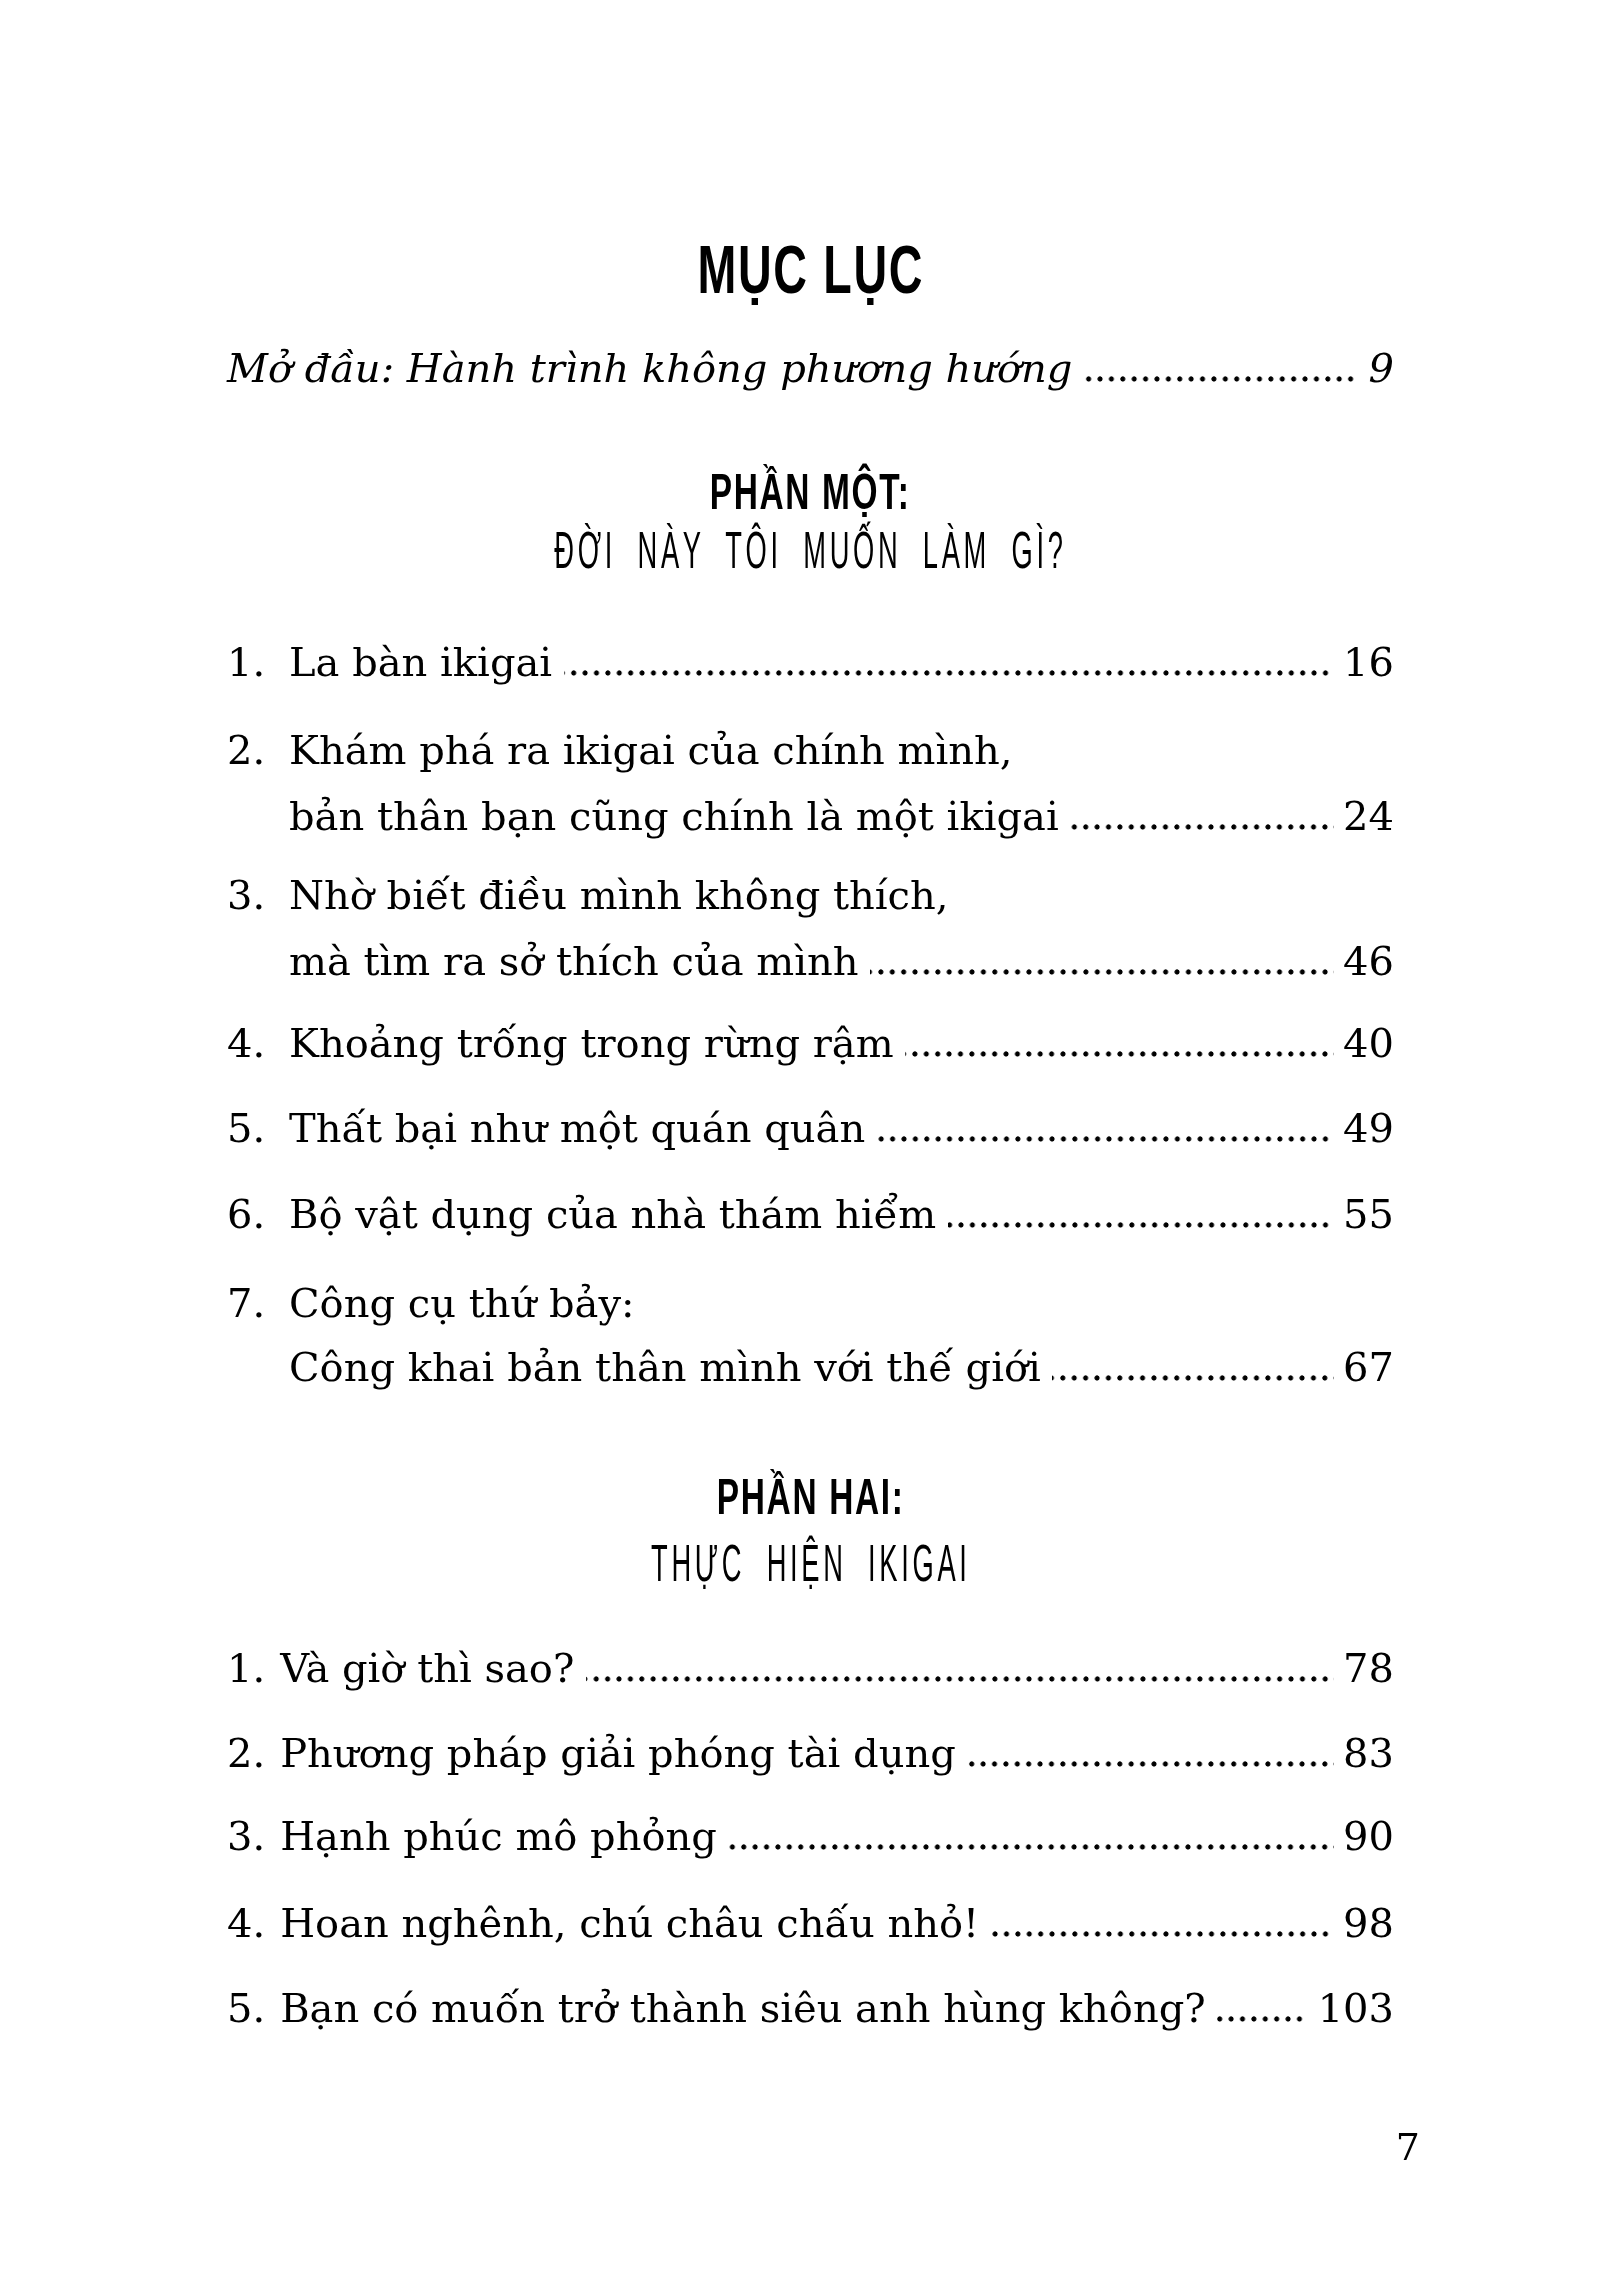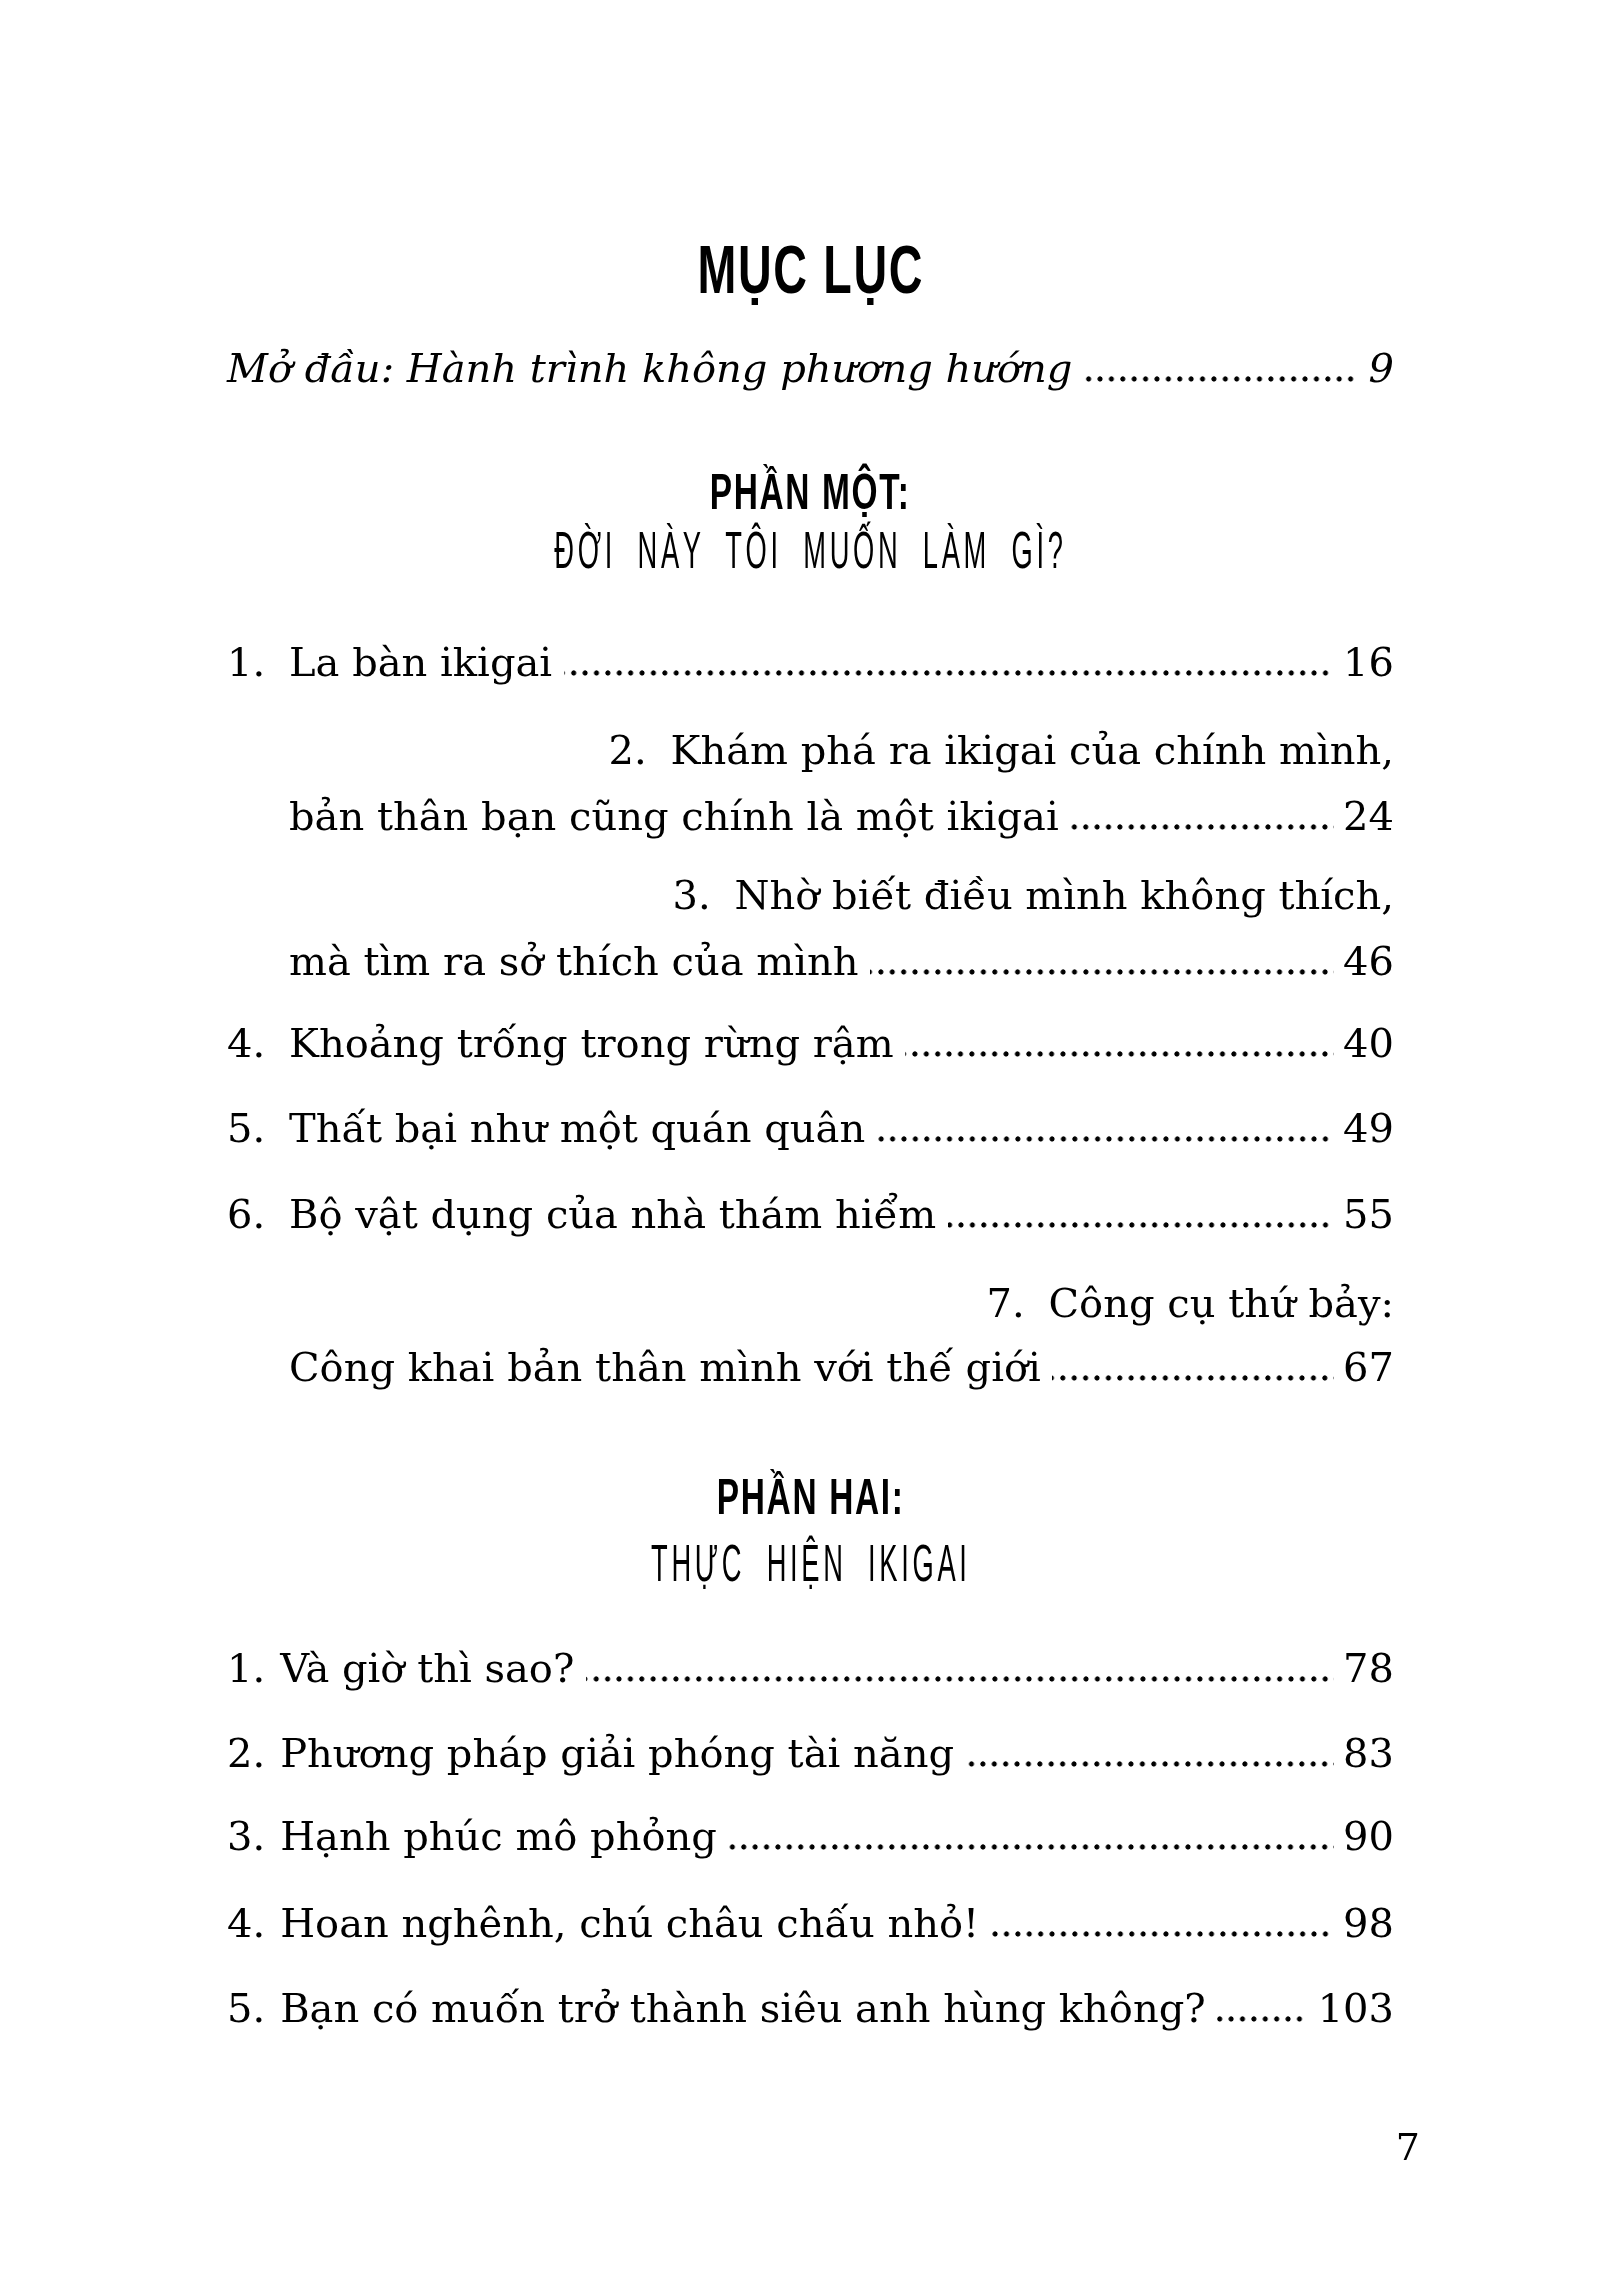--- a/index.html
+++ b/index.html
@@ -5,21 +5,21 @@
   html,body { margin:0; padding:0; background:#e8e8e8; }
   .page {
     position:relative; width:1621px; height:2291px;
     background:#ffffff; color:#000; overflow:hidden;
     font-family:"DejaVu Serif","Liberation Serif",serif;
     text-decoration:underline;
   }
   .row {
     position:absolute; left:227px; right:227px;
     display:flex; align-items:baseline;
-    font-size:40px; line-height:1.15; white-space:nowrap;justify-content:flex-end;
+    font-size:40px; line-height:1.15; white-space:nowrap;
   }
   .num   { flex:0 0 62px; }
   .row.p2 .num { flex:0 0 auto; margin-right:15px; }
   .indent{ flex:0 0 62px; }
   .txt   { flex:0 0 auto; }
   .leader{
     flex:1 1 auto; min-width:28px; height:5.7px;
     align-self:flex-end; margin:0 9.5px 9.5px 11.4px;
     background-image:radial-gradient(circle at 2.8px 2.8px, #000 2.2px, transparent 2.8px);
     background-size:11.4px 5.7px; background-repeat:repeat-x; background-position:right center;
@@ -135,21 +135,21 @@
 
   <div class="row p2" style="top:1645px">
     <span class="num">1.</span>
     <span class="txt">Và giờ thì sao?</span>
     <span class="leader"></span>
     <span class="pg">78</span>
   </div>
 
   <div class="row p2" style="top:1730px">
     <span class="num">2.</span>
-    <span class="txt">Phương pháp giải phóng tài năng</span>
+    <span class="txt">Phương pháp giải phóng tài dụng</span>
     <span class="leader"></span>
     <span class="pg">83</span>
   </div>
 
   <div class="row p2" style="top:1813px">
     <span class="num">3.</span>
     <span class="txt">Hạnh phúc mô phỏng</span>
     <span class="leader"></span>
     <span class="pg">90</span>
   </div>

